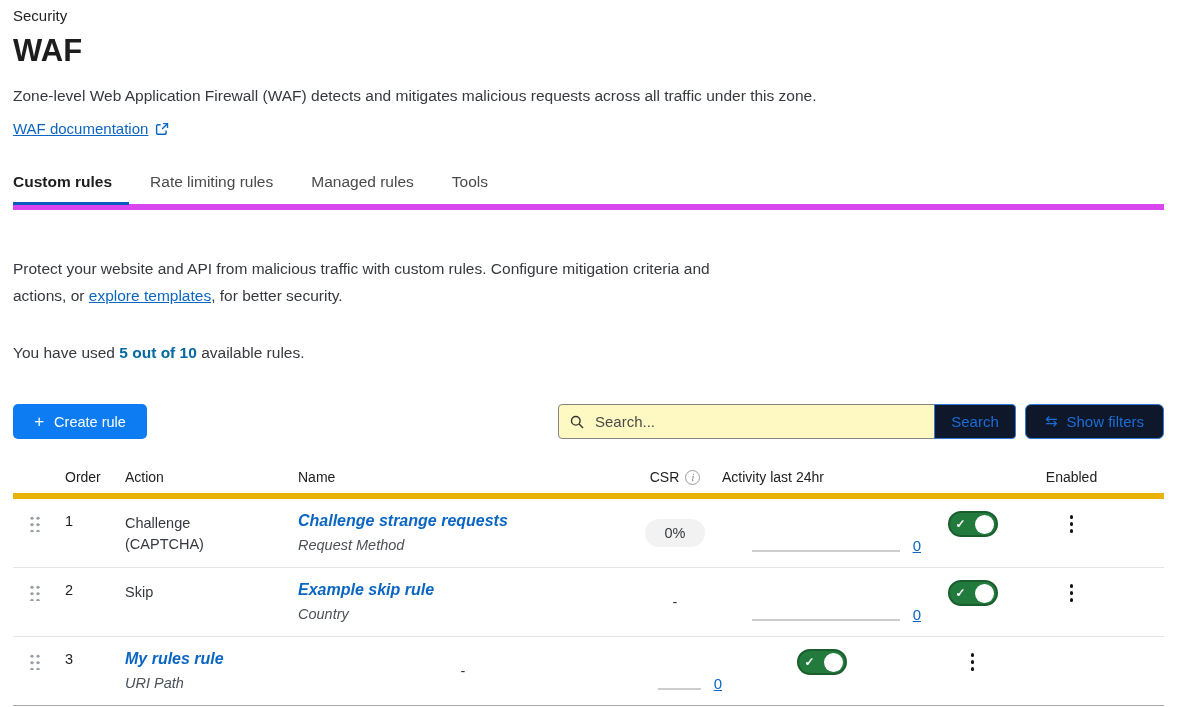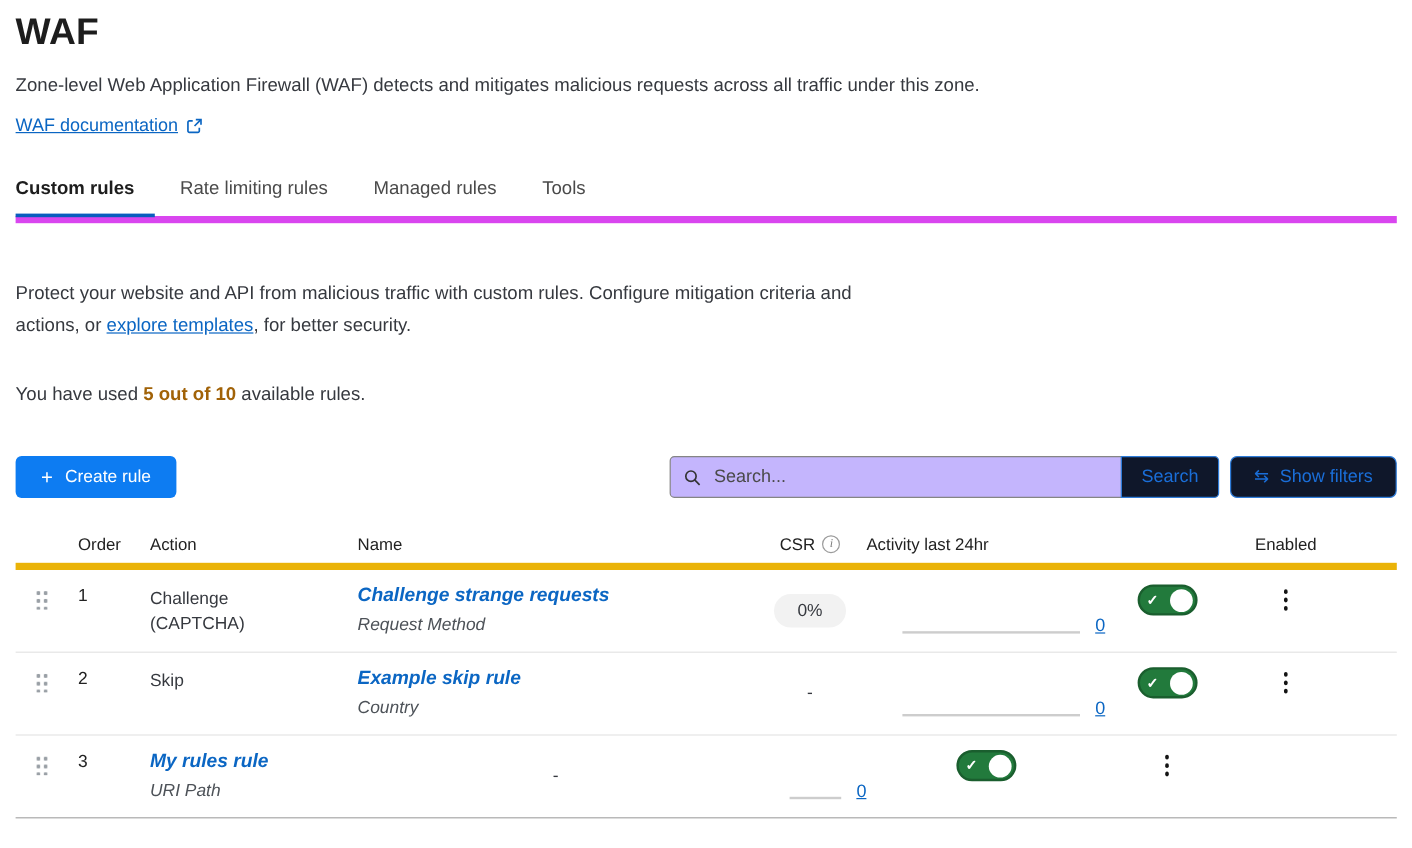--- a/index.html
+++ b/index.html
@@ -23,36 +23,36 @@
   
   .tabs { margin-top: 36px; display: flex; gap: 38px; border-bottom: 6px solid #d946ef; }
   .tab { position: relative; padding-bottom: 13px; font-size: 15.5px; color: #4a4a4a; cursor: pointer; }
   .tab.active { color: #1d1d1d; font-weight: 700; }
   .tab.active::after { content: ""; position: absolute; left: 0; right: -17px; bottom: -1px; height: 3.5px; background: #0a5cbe; }
 
   
   .intro { margin-top: 45px; max-width: 737px; font-size: 15.5px; line-height: 27px; color: #36393f; }
   .inline-link { color: #0b66c3; text-decoration: underline; cursor: pointer; }
   .usage { margin-top: 35px; font-size: 15.5px; color: #36393f; }
-  .usage b { color: #a16207; }
+  .usage b { color: #0369a1; }
 
   
   .toolbar { margin-top: 42px; display: flex; align-items: center; }
   .btn-primary {
     height: 35px; min-width: 134px; padding: 0 18px;
     background: #0d7cf2; color: #fff; border: none; border-radius: 5px;
     font-family: inherit; font-size: 14.5px;
     display: inline-flex; align-items: center; justify-content: center; gap: 10px;
     cursor: pointer;
   }
   .btn-primary .plus { font-size: 17px; font-weight: 400; line-height: 1; margin-top: -1px; }
   .toolbar-right { margin-left: auto; display: flex; align-items: stretch; height: 35px; }
   .search-box {
     width: 377px; border: 1px solid #858585; border-radius: 4px 0 0 4px;
-    display: flex; align-items: center; gap: 9px; padding: 0 11px; background: #c4b5fd;
+    display: flex; align-items: center; gap: 9px; padding: 0 11px; background: #fef9c3;
   }
   .search-box input {
     flex: 1; border: none; outline: none; font-family: inherit; font-size: 15px; color: #222; background: transparent;
   }
   .search-box input::placeholder { color: #4a4a4a; opacity: 1; }
   .btn-outline {
     background: #0f172a; border: 1px solid #2e7cd9; color: #1a6ed8;
     font-family: inherit; font-size: 15px; border-radius: 4px; cursor: pointer;
     display: inline-flex; align-items: center; justify-content: center; gap: 9px;
   }
@@ -108,20 +108,21 @@
   .toggle-knob { width: 19px; height: 19px; border-radius: 50%; background: #fff; }
   .cell-menu { padding-top: 14px; display: flex; justify-content: center; }
   .kebab { display: flex; flex-direction: column; gap: 3.5px; padding: 2px 6px; cursor: pointer; }
   .kebab i { display: block; width: 3.6px; height: 3.6px; border-radius: 50%; background: #141414; }
 </style>
 </head>
 <body>
 
 <div class="container">
 
+  <div class="eyebrow">Security</div>
   <h1 class="page-title">WAF</h1>
   <div class="page-desc">Zone-level Web Application Firewall (WAF) detects and mitigates malicious requests across all traffic under this zone.</div>
   <div class="doc-row">
     <a class="doc-link">WAF documentation</a>
     <span style="display:inline-flex;">
       <svg width="14" height="14" viewBox="0 0 13 13" fill="none" stroke="#0b66c3" stroke-width="1.3">
         <path d="M5.2 2.6 H2.6 a1.1 1.1 0 0 0 -1.1 1.1 v6.6 a1.1 1.1 0 0 0 1.1 1.1 h6.6 a1.1 1.1 0 0 0 1.1 -1.1 V7.8"></path>
         <path d="M7.6 1.5 h4 v4"></path>
         <path d="M11.3 1.8 L6.6 6.5"></path>
       </svg>

